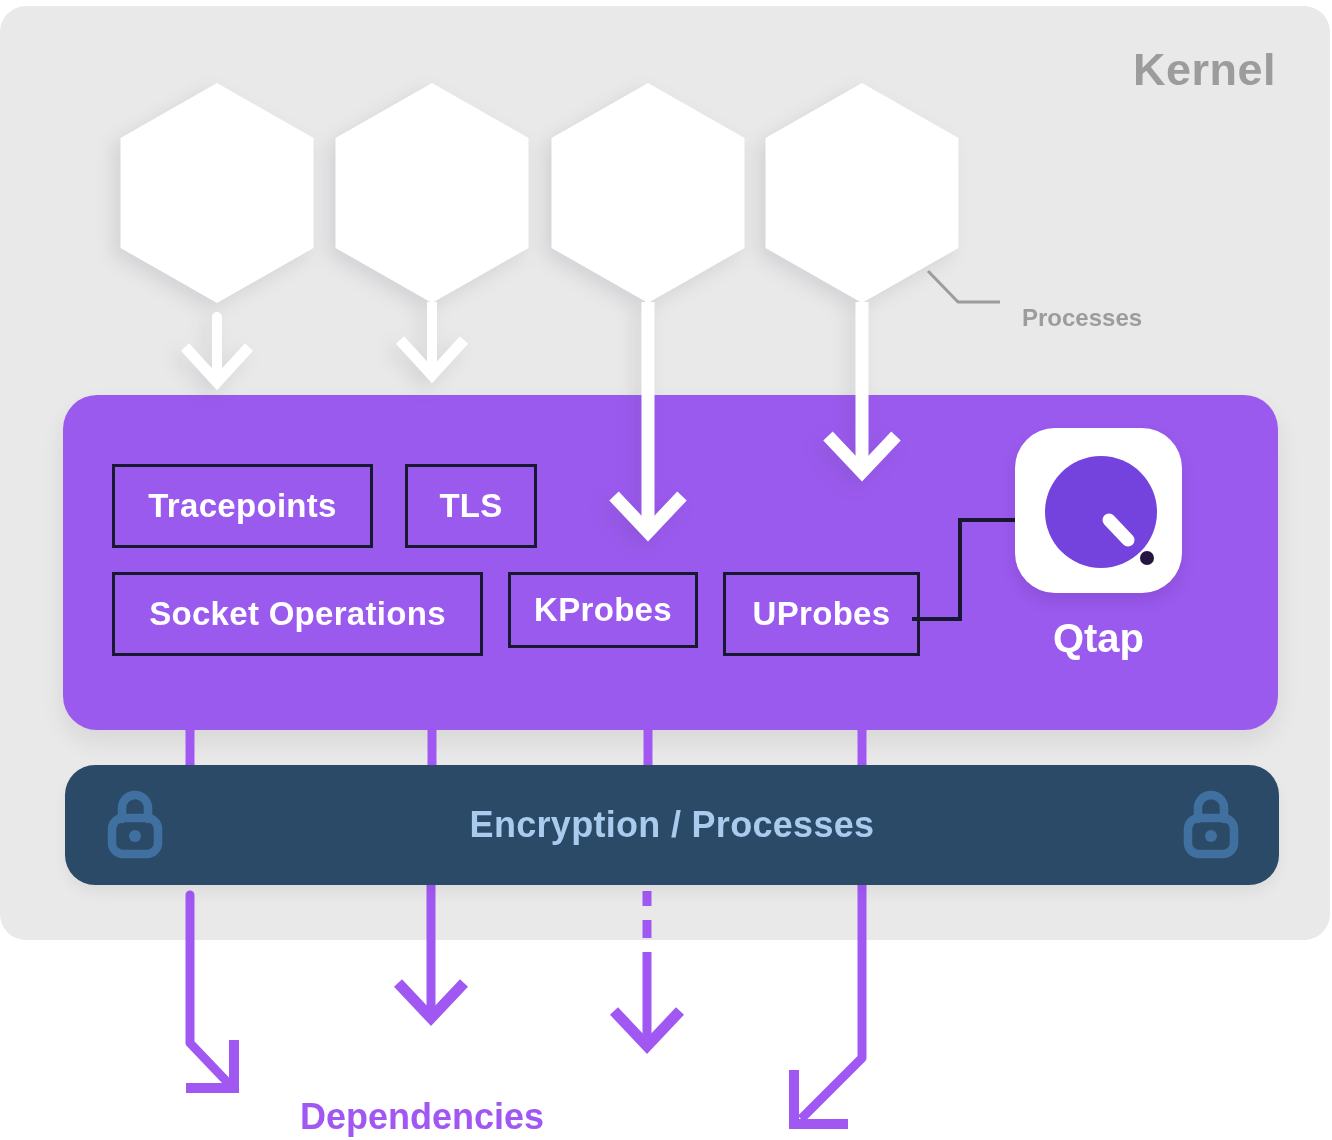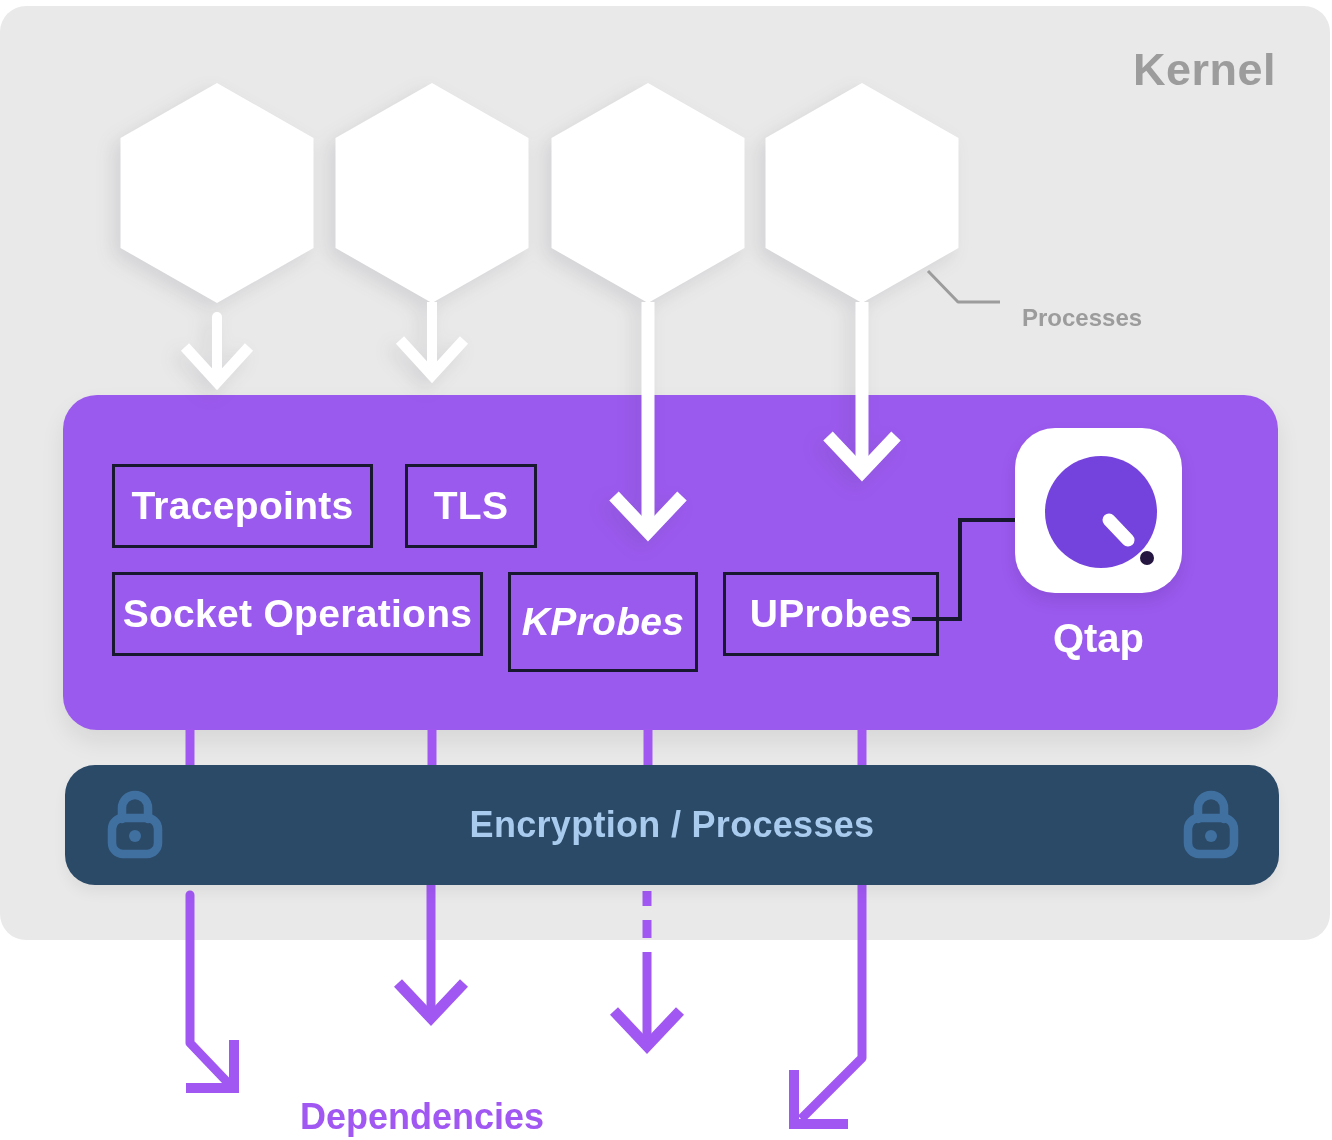--- a/index.html
+++ b/index.html
@@ -22,29 +22,29 @@
     margin-top:15px;
   }
   .purple-box {
     position:absolute; left:63px; top:395px; width:1215px; height:335px;
     border-radius:34px; background:var(--purple-box,#9B5AEE);
     box-shadow:0 12px 24px rgba(0,0,0,0.08);
   }
   .hook-box {
     position:absolute; border:3px solid var(--box-border-dark,#181830);
     display:flex; align-items:center; justify-content:center;
-    color:#ffffff; font-size:39px; font-weight:700; letter-spacing:0.3px;
+    color:#ffffff; font-size:33px; font-weight:700; letter-spacing:0.3px;
     box-sizing:border-box;
     text-align:right;
   }
   .hb-tracepoints { left:49px;  top:69px;  width:261px; height:84px; }
   .hb-tls         { left:342px; top:69px;  width:132px; height:84px; }
   .hb-socket      { left:49px;  top:177px; width:371px; height:84px; }
-  .hb-kprobes     { left:445px; top:177px; width:190px; height:100px;font-style:italic; }
-  .hb-uprobes     { left:660px; top:177px; width:216px; height:84px; }
+  .hb-kprobes     { left:445px; top:177px; width:190px; height:76px; }
+  .hb-uprobes     { left:660px; top:177px; width:197px; height:84px; }
   .qtap-logo {
     position:absolute; left:1015px; top:428px; width:167px; height:165px;
     background:#ffffff; border-radius:40px;
     box-shadow:0 8px 16px rgba(30,10,70,0.12);
   }
   .qtap-label {
     position:absolute; left:1015px; top:616px; width:167px; text-align:center;
     font-size:40px; font-weight:700; color:#ffffff;
   }
   .enc-bar {

